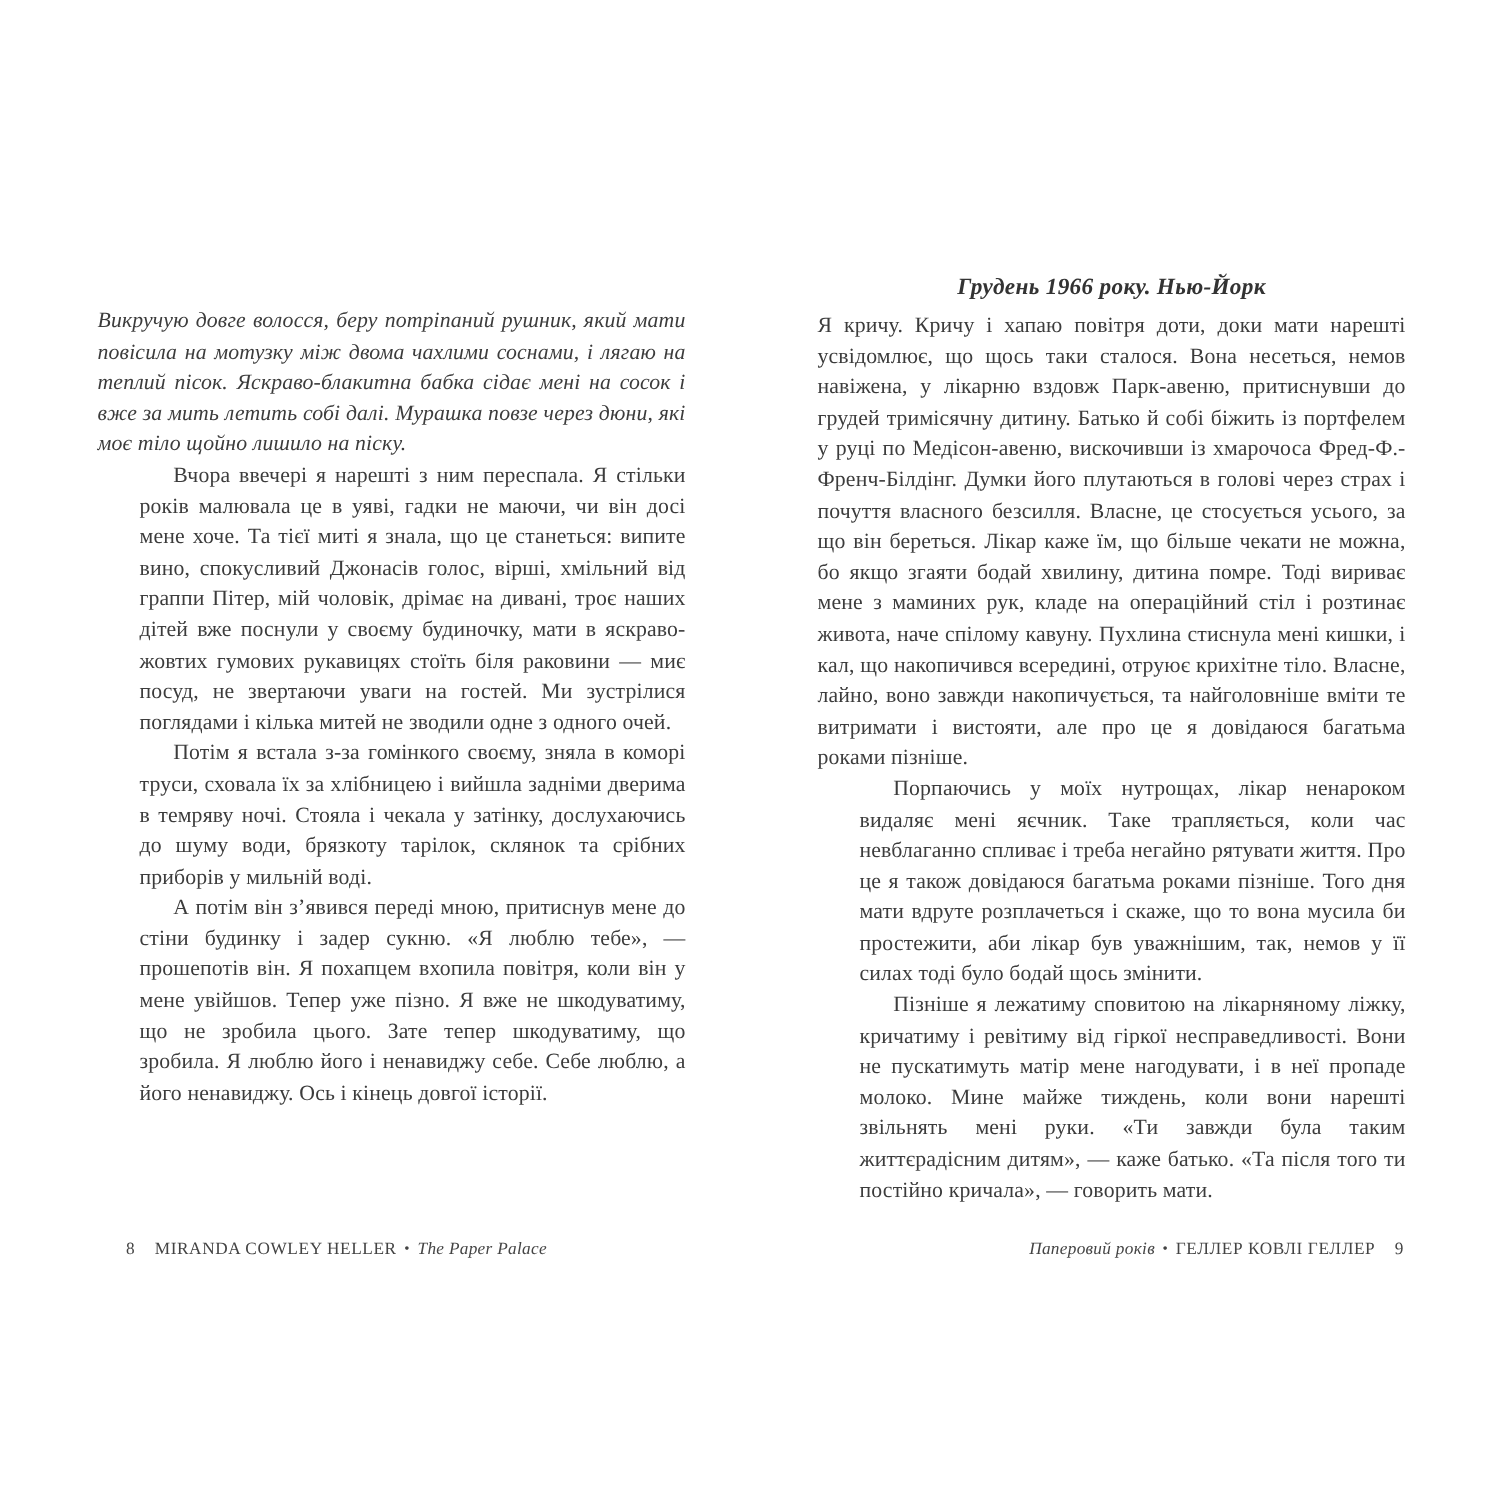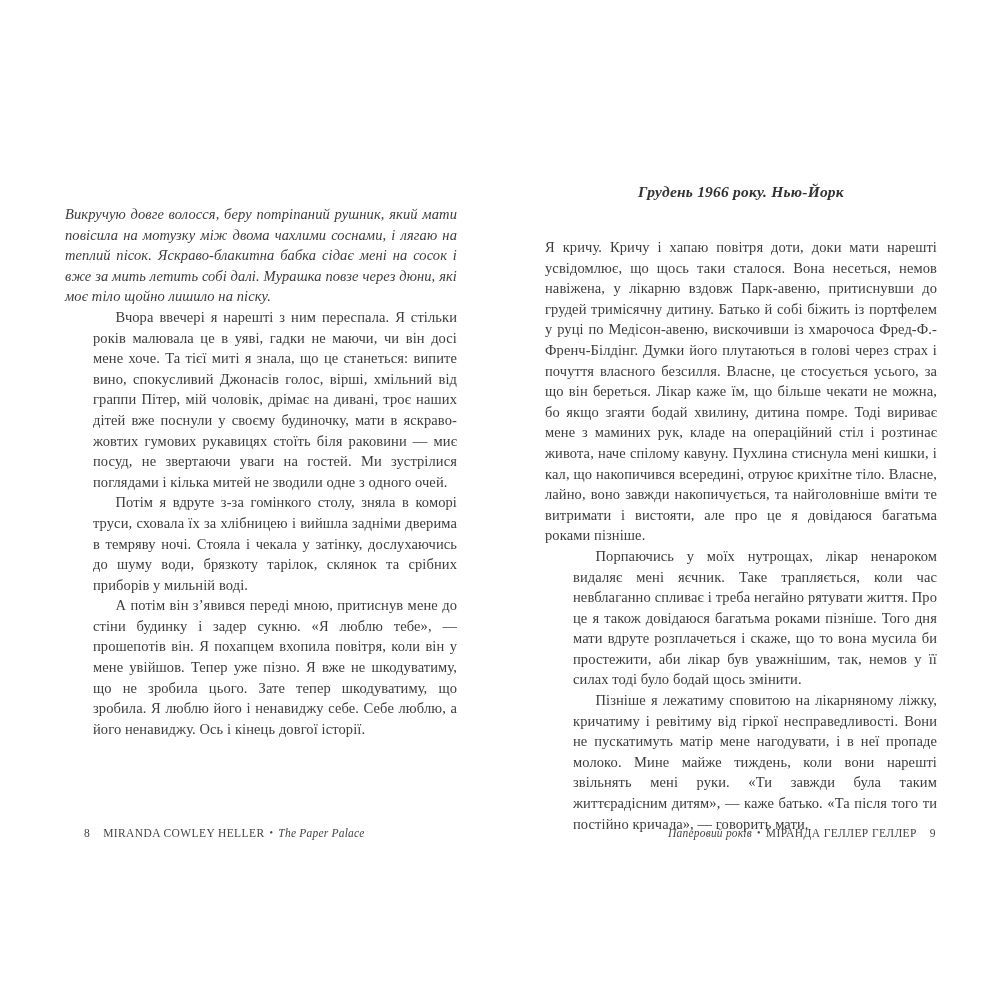--- a/index.html
+++ b/index.html
@@ -32,21 +32,21 @@
     font-size: 14.5px;
     line-height: 20.6px;
     color: #3c3c3c;
     text-align: justify;
     letter-spacing: 0.1px;
   }
   .body-paragraph.indent { text-indent: 1.55em; margin-left: 28px; }
   .body-paragraph.scene-break { margin-top: 21px; font-style: italic; }
 
   .chapter-heading {
-    margin: 0 0 36px 0;
+    margin: 0 0 6px 0;
     text-align: center;
     font-style: italic;
     font-weight: bold;
     font-size: 15.5px;
     color: #333333;
     letter-spacing: 0.2px;
   }
 
   .running-footer {
     position: absolute;
@@ -71,32 +71,32 @@
   .running-footer .italic-title { font-style: italic; letter-spacing: 0.2px; }
 </style>
 </head>
 <body>
 
 <div class="book-spread">
 
   <div class="page-column left">
     <p class="body-paragraph scene-break">Викручую довге волосся, беру потріпаний рушник, який мати повісила на мотузку між двома чахлими соснами, і лягаю на теплий пісок. Яскраво-блакитна бабка сідає мені на сосок і вже за мить летить собі далі. Мурашка повзе через дюни, які моє тіло щойно лишило на піску.</p>
     <p class="body-paragraph indent">Вчора ввечері я нарешті з ним переспала. Я стільки років малювала це в уяві, гадки не маючи, чи він досі мене хоче. Та тієї миті я знала, що це станеться: випите вино, спокусливий Джонасів голос, вірші, хмільний від граппи Пітер, мій чоловік, дрімає на дивані, троє наших дітей вже поснули у своєму будиночку, мати в яскраво-жовтих гумових рукавицях стоїть біля раковини — миє посуд, не звертаючи уваги на гостей. Ми зустрілися поглядами і кілька митей не зводили одне з одного очей.</p>
-    <p class="body-paragraph indent">Потім я вдруте з-за гомінкого столу, зняла в коморі труси, сховала їх за хлібницею і вийшла задніми дверима в темряву ночі. Стояла і чекала у затінку, дослухаючись до шуму води, брязкоту тарілок, склянок та срібних приборів у мильній воді.</p>
+    <p class="body-paragraph indent">Потім я встала з-за гомінкого своєму, зняла в коморі труси, сховала їх за хлібницею і вийшла задніми дверима в темряву ночі. Стояла і чекала у затінку, дослухаючись до шуму води, брязкоту тарілок, склянок та срібних приборів у мильній воді.</p>
     <p class="body-paragraph indent">А потім він з’явився переді мною, притиснув мене до стіни будинку і задер сукню. «Я люблю тебе», — прошепотів він. Я похапцем вхопила повітря, коли він у мене увійшов. Тепер уже пізно. Я вже не шкодуватиму, що не зробила цього. Зате тепер шкодуватиму, що зробила. Я люблю його і ненавиджу себе. Себе люблю, а його ненавиджу. Ось і кінець довгої історії.</p>
   </div>
 
   <div class="page-column right">
     <h2 class="chapter-heading">Грудень 1966 року. Нью-Йорк</h2>
     <p class="body-paragraph">Я кричу. Кричу і хапаю повітря доти, доки мати нарешті усвідомлює, що щось таки сталося. Вона несеться, немов навіжена, у лікарню вздовж Парк-авеню, притиснувши до грудей тримісячну дитину. Батько й собі біжить із портфелем у руці по Медісон-авеню, вискочивши із хмарочоса Фред-Ф.-Френч-Білдінг. Думки його плутаються в голові через страх і почуття власного безсилля. Власне, це стосується усього, за що він береться. Лікар каже їм, що більше чекати не можна, бо якщо згаяти бодай хвилину, дитина помре. Тоді вириває мене з маминих рук, кладе на операційний стіл і розтинає живота, наче спілому кавуну. Пухлина стиснула мені кишки, і кал, що накопичився всередині, отруює крихітне тіло. Власне, лайно, воно завжди накопичується, та найголовніше вміти те витримати і вистояти, але про це я довідаюся багатьма роками пізніше.</p>
     <p class="body-paragraph indent">Порпаючись у моїх нутрощах, лікар ненароком видаляє мені яєчник. Таке трапляється, коли час невблаганно спливає і треба негайно рятувати життя. Про це я також довідаюся багатьма роками пізніше. Того дня мати вдруте розплачеться і скаже, що то вона мусила би простежити, аби лікар був уважнішим, так, немов у її силах тоді було бодай щось змінити.</p>
     <p class="body-paragraph indent">Пізніше я лежатиму сповитою на лікарняному ліжку, кричатиму і ревітиму від гіркої несправедливості. Вони не пускатимуть матір мене нагодувати, і в неї пропаде молоко. Мине майже тиждень, коли вони нарешті звільнять мені руки. «Ти завжди була таким життєрадісним дитям», — каже батько. «Та після того ти постійно кричала», — говорить мати.</p>
   </div>
 
   <div class="running-footer left">
     <span class="page-num">8</span><span>MIRANDA COWLEY HELLER</span><span class="sep">•</span><span class="italic-title">The Paper Palace</span>
   </div>
 
   <div class="running-footer right">
-    <span class="italic-title">Паперовий років</span><span class="sep">•</span><span>МІРАНДА ГЕЛЛЕР ГЕЛЛЕР</span><span class="page-num">9</span>
+    <span class="italic-title">Паперовий років</span><span class="sep">•</span><span>ГЕЛЛЕР КОВЛІ ГЕЛЛЕР</span><span class="page-num">9</span>
   </div>
 
 </div>
 
 </body></html>

